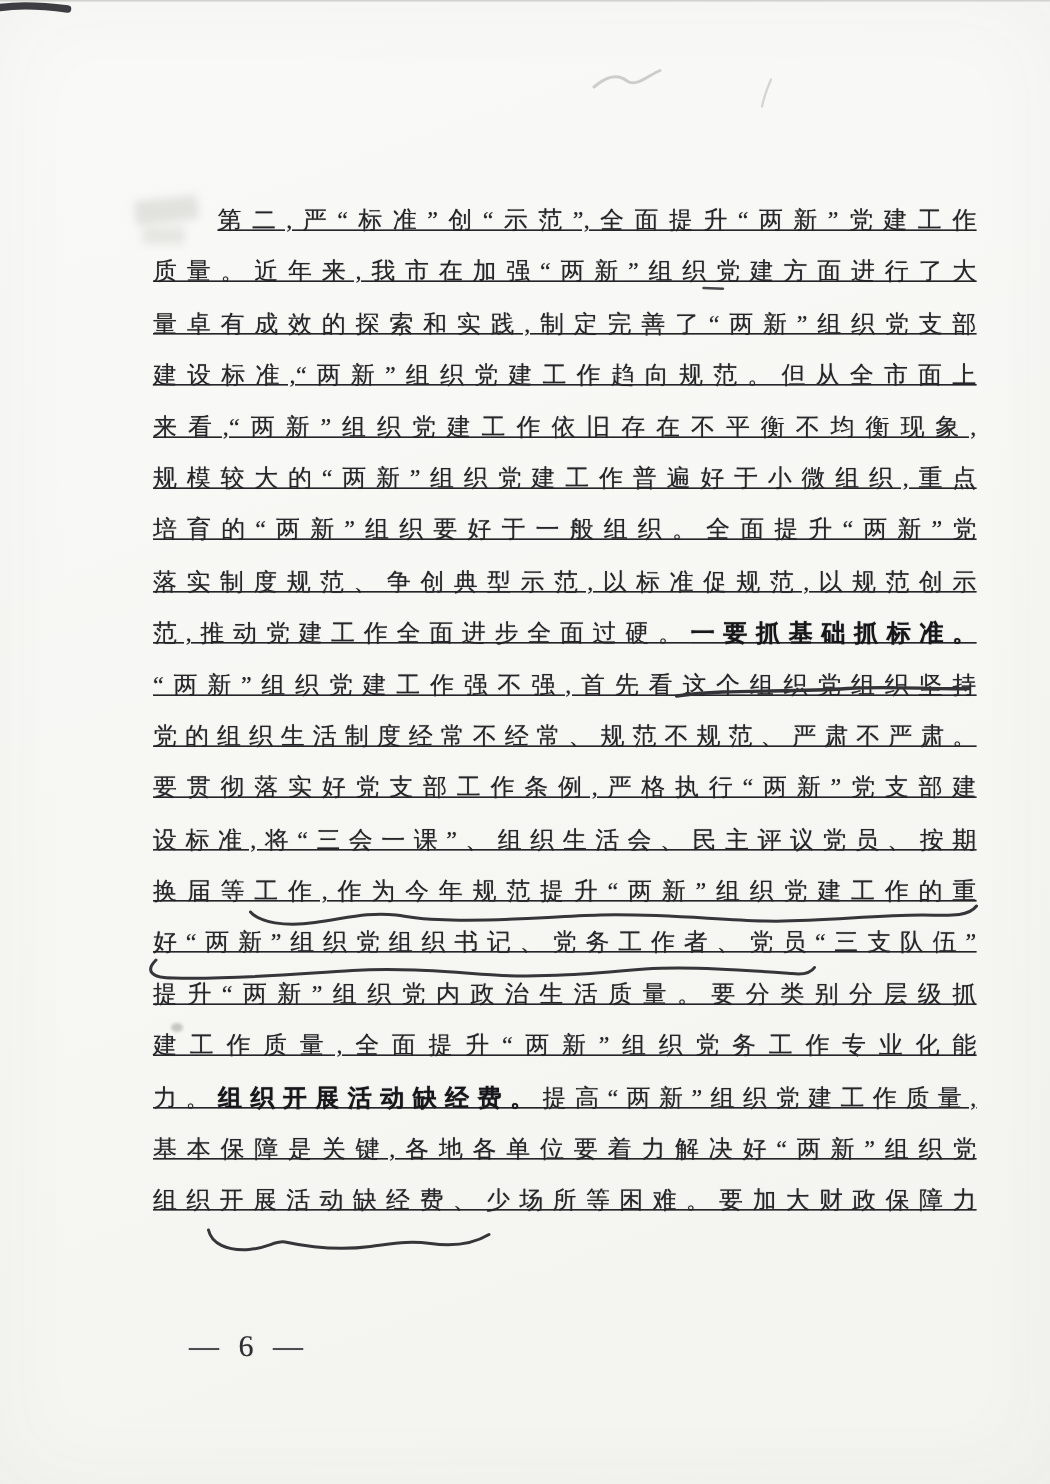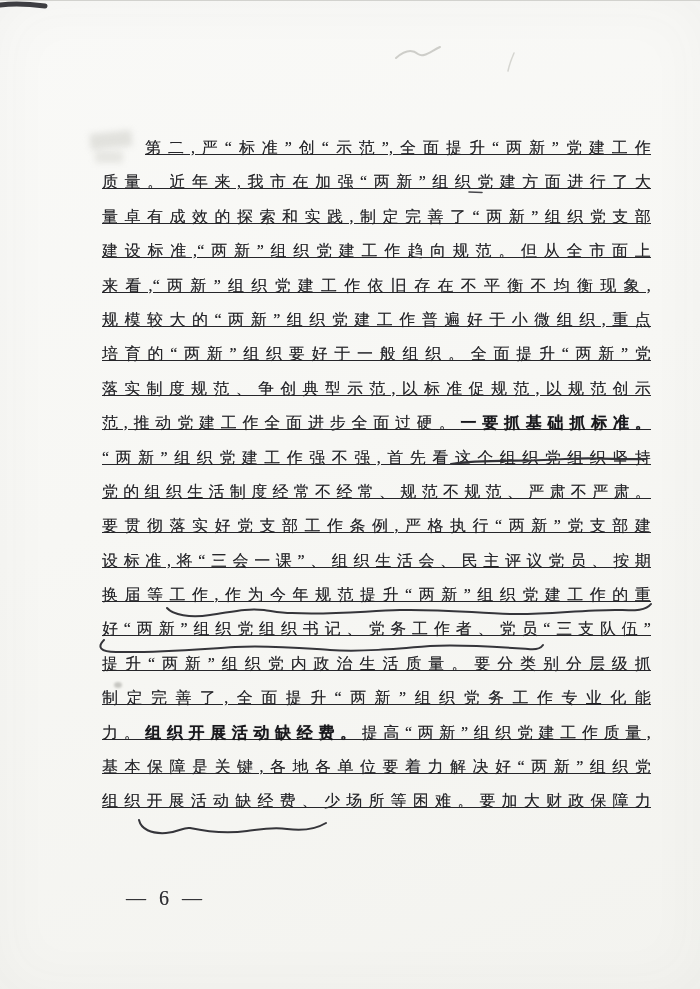--- a/index.html
+++ b/index.html
@@ -86,21 +86,21 @@
       <div class="line"><span>培育的“两新”组织要好于一般组织。全面提升“两新”党</span></div>
       <div class="line"><span>落实制度规范、争创典型示范,以标准促规范,以规范创示</span></div>
       <div class="line"><span>范,推动党建工作全面进步全面过硬。</span><span class="seg-bold">一要抓基础抓标准。</span></div>
       <div class="line"><span>“两新”组织党建工作强不强,首先看这个组织党组织坚持</span></div>
       <div class="line"><span>党的组织生活制度经常不经常、规范不规范、严肃不严肃。</span></div>
       <div class="line"><span>要贯彻落实好党支部工作条例,严格执行“两新”党支部建</span></div>
       <div class="line"><span>设标准,将“三会一课”、组织生活会、民主评议党员、按期</span></div>
       <div class="line"><span>换届等工作,作为今年规范提升“两新”组织党建工作的重</span></div>
       <div class="line"><span>好“两新”组织党组织书记、党务工作者、党员“三支队伍”</span></div>
       <div class="line"><span>提升“两新”组织党内政治生活质量。要分类别分层级抓</span></div>
-      <div class="line"><span>制定完善了,全面提升“两新”组织党务工作专业化能</span></div>
+      <div class="line"><span>建工作质量,全面提升“两新”组织党务工作专业化能</span></div>
       <div class="line"><span>力。</span><span class="seg-bold">组织开展活动缺经费。</span><span>提高“两新”组织党建工作质量,</span></div>
       <div class="line"><span>基本保障是关键,各地各单位要着力解决好“两新”组织党</span></div>
       <div class="line"><span>组织开展活动缺经费、少场所等困难。要加大财政保障力</span></div>
     </div>
 
   <div class="page-number">— 6 —</div>
 
   <svg class="pen-overlay" viewBox="0 0 700 989" width="700" height="989">
 
     <path d="M0,4 C14,2 30,3 45,5" stroke="#3e3e42" stroke-width="5" fill="none" stroke-linecap="round"></path>

